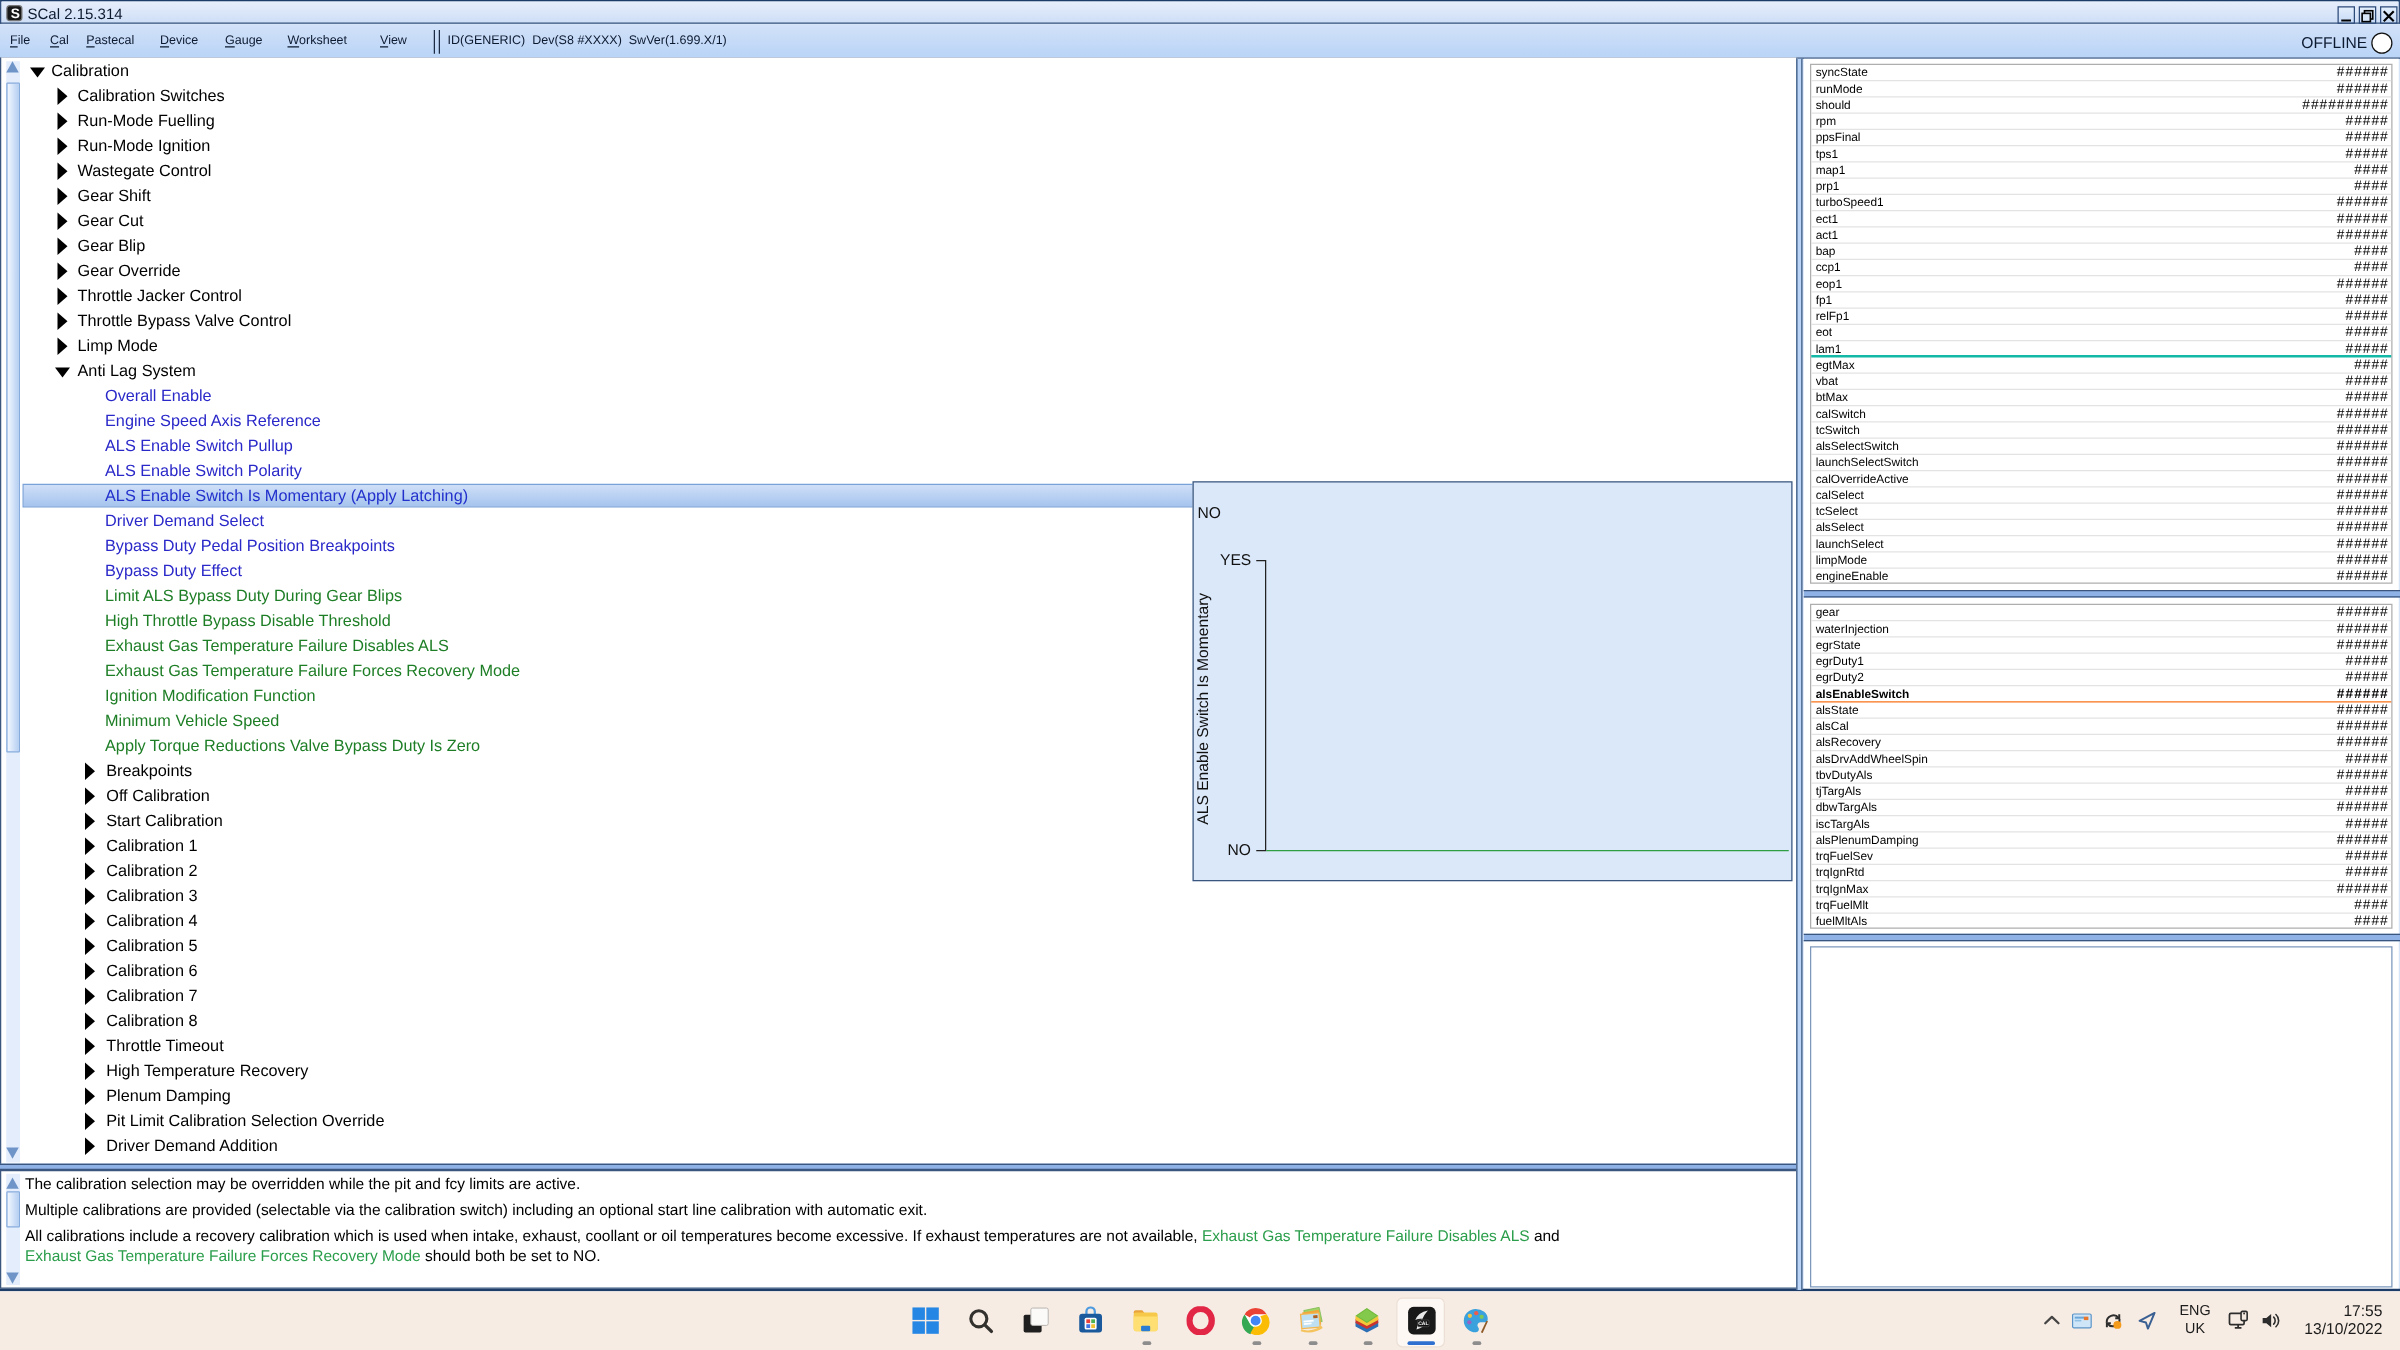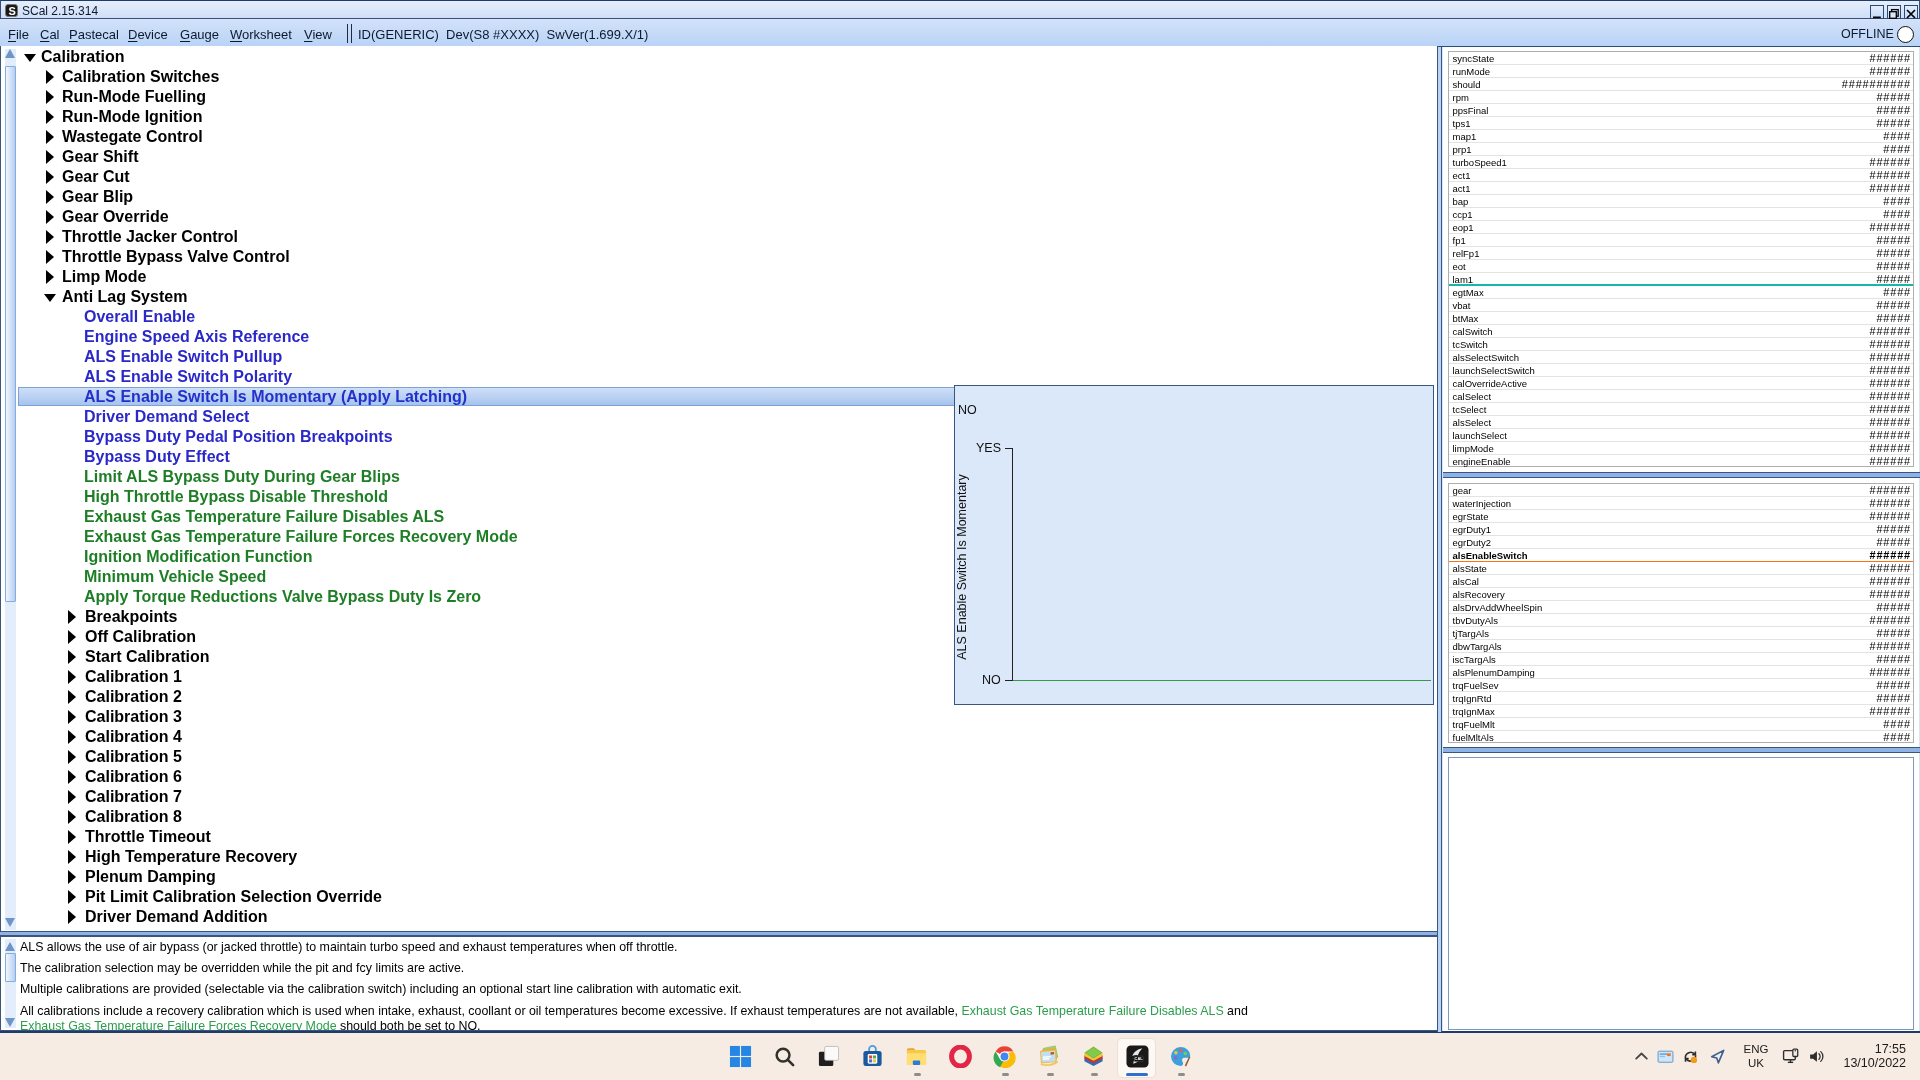--- a/index.html
+++ b/index.html
@@ -14,33 +14,33 @@
   background:#191919; border-radius:3px; border:1px solid #777; }
 #appico span { position:absolute; left:2.6px; top:-0.5px; color:#fff;
   font-size:11px; font-weight:bold; }
 #title { position:absolute; left:21px; top:2.5px; font-size:12px; color:#0c1a30; }
 .wbtn { position:absolute; top:3.5px; width:14px; height:14px;
   background:linear-gradient(#e3eefc,#c6daf6); border:1px solid #2c4a78; }
 
 #menubar { position:absolute; left:0; top:20px; width:1920px; height:27px;
   background:linear-gradient(#d2e1f8,#b9d4f7);
   border-bottom:1.5px solid #2c4a74; }
-.mitem { position:absolute; top:7px; font-size:13px; color:#0c1a30; }
+.mitem { position:absolute; top:7px; font-size:10px; color:#0c1a30; }
 .mitem u { text-decoration:underline; text-underline-offset:2px; }
 #msep { position:absolute; left:347px; top:4px; width:5px; height:19px;
   border-left:1.5px solid #1c2c44; border-right:1.5px solid #1c2c44; }
 #offline { position:absolute; left:1841px; top:7px; font-size:12.5px; color:#0c1a30; }
 #offcirc { position:absolute; left:1897px; top:26px; width:17px; height:17px;
   border-radius:50%; background:#fff; border:1.5px solid #111; z-index:5; }
 
 #treepanel { position:absolute; left:0px; top:45.5px; width:1437.5px;
   height:886px; background:#fff; border:1.5px solid #3a567e;
   border-top:none; }
-.trow { position:absolute; font-size:16px; line-height:20px;
-  white-space:pre;font-weight:bold; }
+.trow { position:absolute; font-size:13px; line-height:20px;
+  white-space:pre; }
 .tk { color:#000; }
 .tb { color:#2a28c8; }
 .tg { color:#1e7e26; }
 .tsel { color:#2230cc; z-index:3; }
 .dt { position:absolute; width:0; height:0; border-left:6.5px solid transparent;
   border-right:6.5px solid transparent; border-top:8px solid #000; z-index:2; }
 .rt { position:absolute; width:0; height:0; border-top:7px solid transparent;
   border-bottom:7px solid transparent; border-left:8px solid #000; z-index:2; }
 .selrow { position:absolute; left:17.5px; width:937px; height:19px;
   background:linear-gradient(#cfdff7,#a6c4ee);
@@ -452,21 +452,20 @@
       </div>
   <div id="rp3"></div>
  </div>
  <div class="vsplit"></div>
  <div class="hsplit" style="left:1442.5px;top:472.3px;width:477.5px;height:6px"></div>
  <div class="hsplit" style="left:1442.5px;top:747px;width:477.5px;height:6px"></div>
  <div class="hsplit" style="left:0px;top:931.4px;width:1437.5px;height:4.5px"></div>
 
  <div id="descpanel">
   <div id="dtext">
-   <p>ALS allows the use of air bypass (or jacked throttle) to maintain turbo speed and exhaust temperatures when off throttle.</p>
    <p>The calibration selection may be overridden while the pit and fcy limits are active.</p>
    <p>Multiple calibrations are provided (selectable via the calibration switch) including an optional start line calibration with automatic exit.</p>
    <p>All calibrations include a recovery calibration which is used when intake, exhaust, coollant or oil temperatures become excessive. If exhaust temperatures are not available, <span class="gl">Exhaust Gas Temperature Failure Disables ALS</span> and<br><span class="gl">Exhaust Gas Temperature Failure Forces Recovery Mode</span> should both be set to NO.</p>
   </div>
  </div>
  <div class="vsb" id="dsb" style="position:absolute;left:4.5px;top:939px"></div>
  <i class="uarr" style="left:5.2px;top:941.5px"></i>
  <div class="sbthumb" style="left:4.5px;top:953px;height:29px"></div>
  <i class="darr" style="left:5.2px;top:1018px"></i>
 

